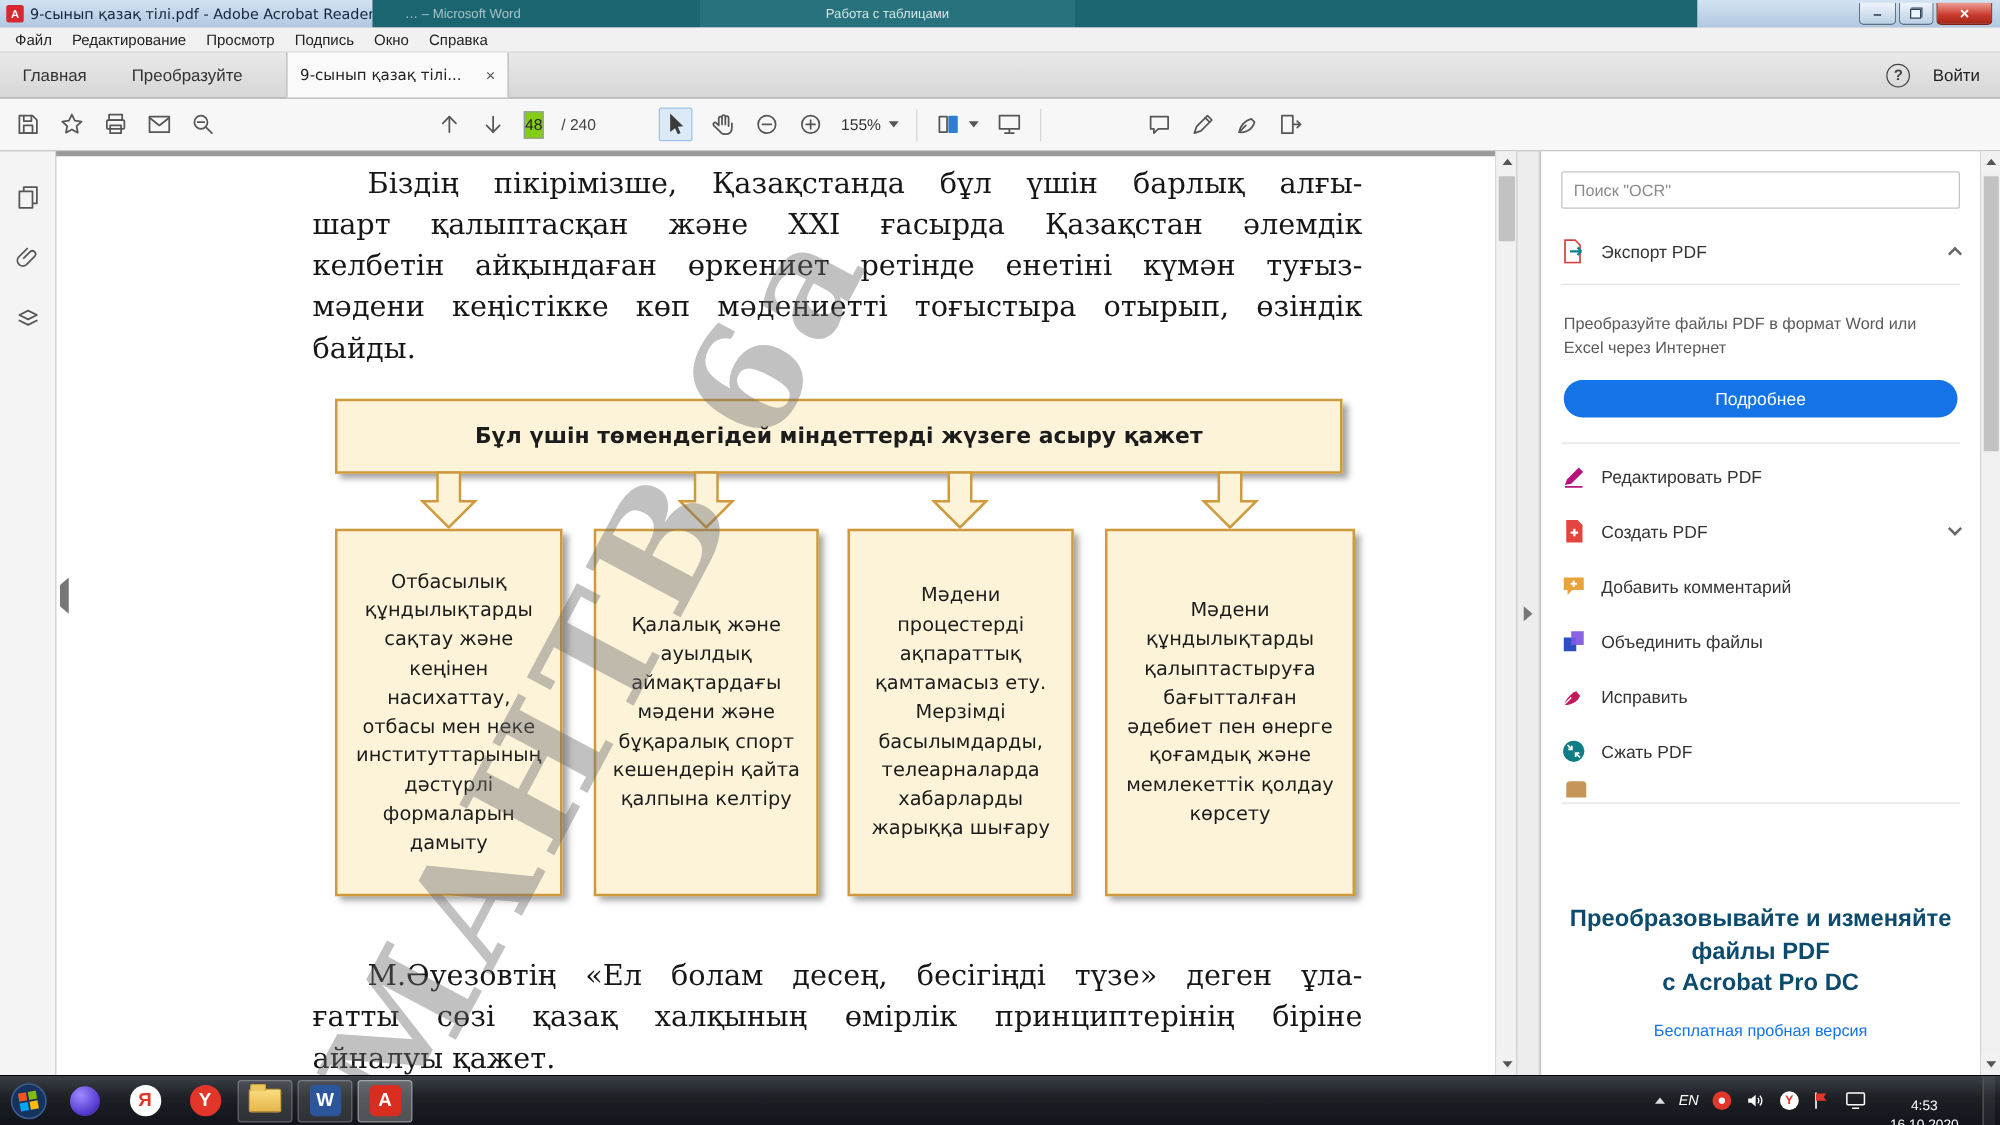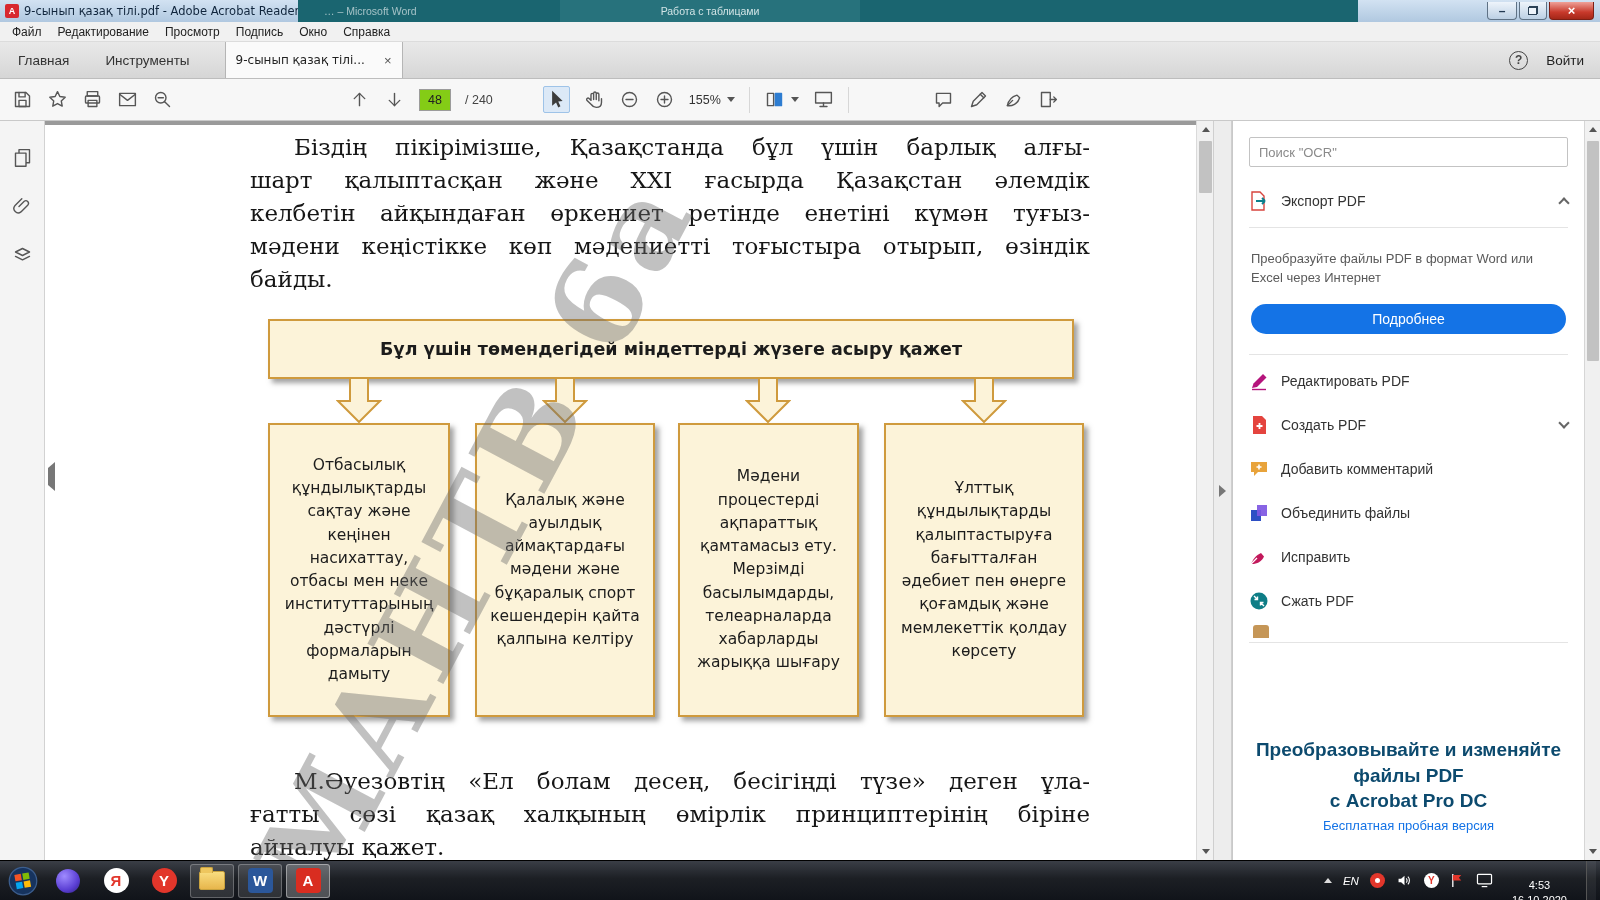--- a/index.html
+++ b/index.html
@@ -52,21 +52,21 @@
                align-items:center;justify-content:center;font-size:12px;color:#444;font-weight:bold;}
   .sign-in{font-size:13.5px;color:#222;}
 
   
   .toolbar{position:absolute;left:0;top:79px;width:1600px;height:42px;background:#f7f7f7;
            border-bottom:1px solid #c9c9c9;display:flex;align-items:center;padding:0 12px;gap:14px;}
   svg.ticon{width:21px;height:21px;stroke:#565656;fill:none;stroke-width:1.6;
             stroke-linecap:round;stroke-linejoin:round;flex:0 0 21px;}
   .tsep{width:1px;height:26px;background:#d7d7d7;flex:0 0 1px;}
   .spacer1{flex:0 0 148px;} .spacer2{flex:0 0 22px;} .spacer3{flex:0 0 56px;}
-  .page-input{width:32px;height:22px;border:1px solid #9c9c9c;text-align:center;font-size:12.5px;color:#222;background:#84cc16;}
+  .page-input{width:16px;height:22px;border:1px solid #9c9c9c;text-align:center;font-size:12.5px;color:#222;background:#84cc16;}
   .page-total{font-size:12.5px;color:#444;text-align:right;}
   .tool-sel{background:#dce9f7;border:1px solid #9ec3e8;border-radius:2px;padding:2px;display:flex;}
   .zoom-combo{display:flex;align-items:center;gap:6px;font-size:12.5px;color:#333;}
   .tri-down{width:0;height:0;border-left:4px solid transparent;border-right:4px solid transparent;border-top:5px solid #555;}
   .tri-up{width:0;height:0;border-left:4px solid transparent;border-right:4px solid transparent;border-bottom:5px solid #555;}
   .tri-left{width:0;height:0;border-top:6px solid transparent;border-bottom:6px solid transparent;border-right:7px solid #777;}
   .tri-right{width:0;height:0;border-top:6px solid transparent;border-bottom:6px solid transparent;border-left:7px solid #777;}
 
   
   .leftrail{position:absolute;left:0;top:121px;width:45px;height:739px;background:#f4f4f4;
@@ -121,21 +121,21 @@
   .pdivider{height:1px;background:#e4e4e4;margin:4px 0;flex:0 0 1px;}
   .promo{padding:10px 2px 2px 2px;}
   .promo-head{display:flex;align-items:center;font-size:14px;color:#222;}
   .promo-head .t{flex:1;}
   .promo-text{font-size:13px;color:#5a5a5a;line-height:1.45;margin-top:8px;width:290px;}
   .details-btn{margin:16px 0 14px 0;height:30px;width:100%;border:none;border-radius:15px;
                background:#1473e6;color:#fff;font-size:14px;font-family:"Liberation Sans",sans-serif;}
   .tool-partial{height:15px;overflow:hidden;display:flex;padding-left:2px;opacity:.8;}
   .pfooter{margin-top:auto;padding:14px 0 26px 0;text-align:center;}
   .pfooter .l{font-size:19px;font-weight:bold;color:#0c4a6e;line-height:1.35;}
-  .pfooter .link{display:inline-block;margin-top:4px;font-size:13px;color:#1473e6;}
+  .pfooter .link{display:inline-block;margin-top:17px;font-size:13px;color:#1473e6;}
 
   
   .taskbar{position:absolute;left:0;top:860px;width:1600px;height:40px;
            background:linear-gradient(#3a3e46,#1c1f24 45%,#11141a);border-top:1px solid #000;
            display:flex;align-items:center;padding-left:4px;}
   .start{width:38px;height:38px;display:flex;align-items:center;justify-content:center;}
   .tile{width:44px;height:34px;display:flex;align-items:center;justify-content:center;margin-left:4px;border-radius:3px;}
   .tile.framed{background:rgba(255,255,255,.12);border:1px solid rgba(255,255,255,.25);}
   .tile.active{background:rgba(255,255,255,.26);border:1px solid rgba(255,255,255,.4);}
   .appletter{width:25px;height:25px;border-radius:4px;display:flex;align-items:center;justify-content:center;
@@ -184,21 +184,21 @@
     <span>Файл</span>
     <span>Редактирование</span>
     <span>Просмотр</span>
     <span>Подпись</span>
     <span>Окно</span>
     <span>Справка</span>
   </div>
 
   <div class="tabbar">
     <div class="tab-label">Главная</div>
-    <div class="tab-label">Инструменты</div>
+    <div class="tab-label">Преобразуйте</div>
     <div class="doc-tab">
       <span class="lbl">9-сынып қазақ тілі...</span>
       <span class="x">×</span>
     </div>
     <div class="tab-right">
       <span class="help-circle">?</span>
       <span class="sign-in">Войти</span>
     </div>
   </div>
 
@@ -331,21 +331,21 @@
         <svg class="darrow" style="left:495px" viewBox="0 0 46 46">
             <polygon points="14,1 32,1 32,24 44,24 23,45 2,24 14,24" fill="#fcf3d9" stroke="#cf9a3d" stroke-width="2"></polygon>
           </svg>
         <svg class="darrow" style="left:711px" viewBox="0 0 46 46">
             <polygon points="14,1 32,1 32,24 44,24 23,45 2,24 14,24" fill="#fcf3d9" stroke="#cf9a3d" stroke-width="2"></polygon>
           </svg>
 
         <div class="dbox" style="left:18px;width:182px">Отбасылық құндылықтарды сақтау және кеңінен насихаттау, отбасы мен неке институттарының дәстүрлі формаларын дамыту</div>
         <div class="dbox" style="left:225px;width:180px">Қалалық және ауылдық аймақтардағы мәдени және бұқаралық спорт кешендерін қайта қалпына келтіру</div>
         <div class="dbox" style="left:428px;width:181px">Мәдени процестерді ақпараттық қамтамасыз ету. Мерзімді басылымдарды, телеарналарда хабарларды жарыққа шығару</div>
-        <div class="dbox" style="left:634px;width:200px">Ұлттық құндылықтарды қалыптастыруға бағытталған әдебиет пен өнерге қоғамдық және мемлекеттік қолдау көрсету</div>
+        <div class="dbox" style="left:634px;width:200px">Мәдени құндылықтарды қалыптастыруға бағытталған әдебиет пен өнерге қоғамдық және мемлекеттік қолдау көрсету</div>
 
         <div class="p2">
           <div class="pline indent">М.Әуезовтің «Ел болам десең, бесігіңді түзе» деген ұла-</div>
           <div class="pline">ғатты сөзі қазақ халқының өмірлік принциптерінің біріне</div>
           <div class="pline last">айналуы қажет.</div>
         </div>
       </div>
       <div class="watermark">МАНТВ 6а</div>
     </div>
     <div class="vscroll">

